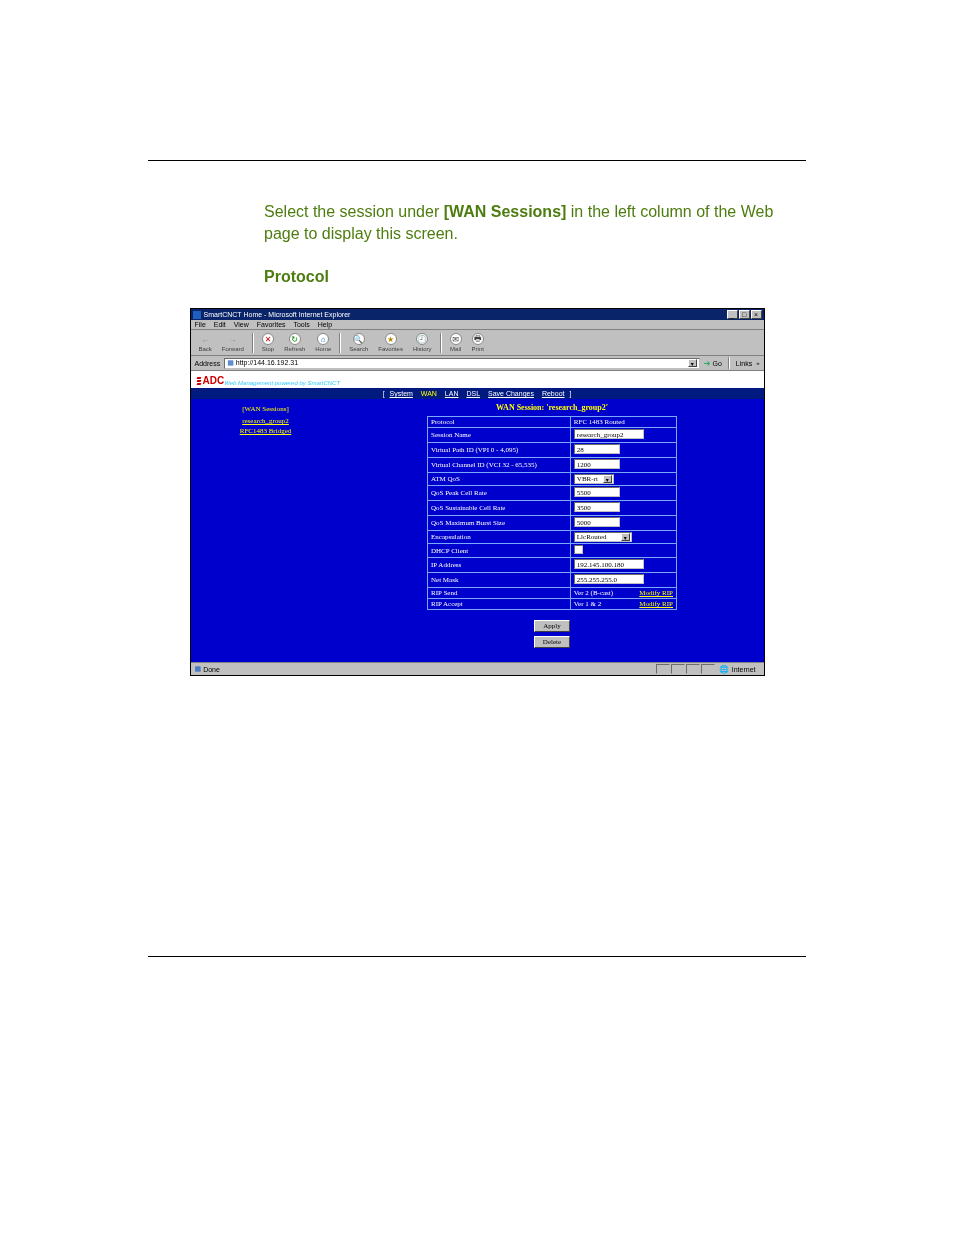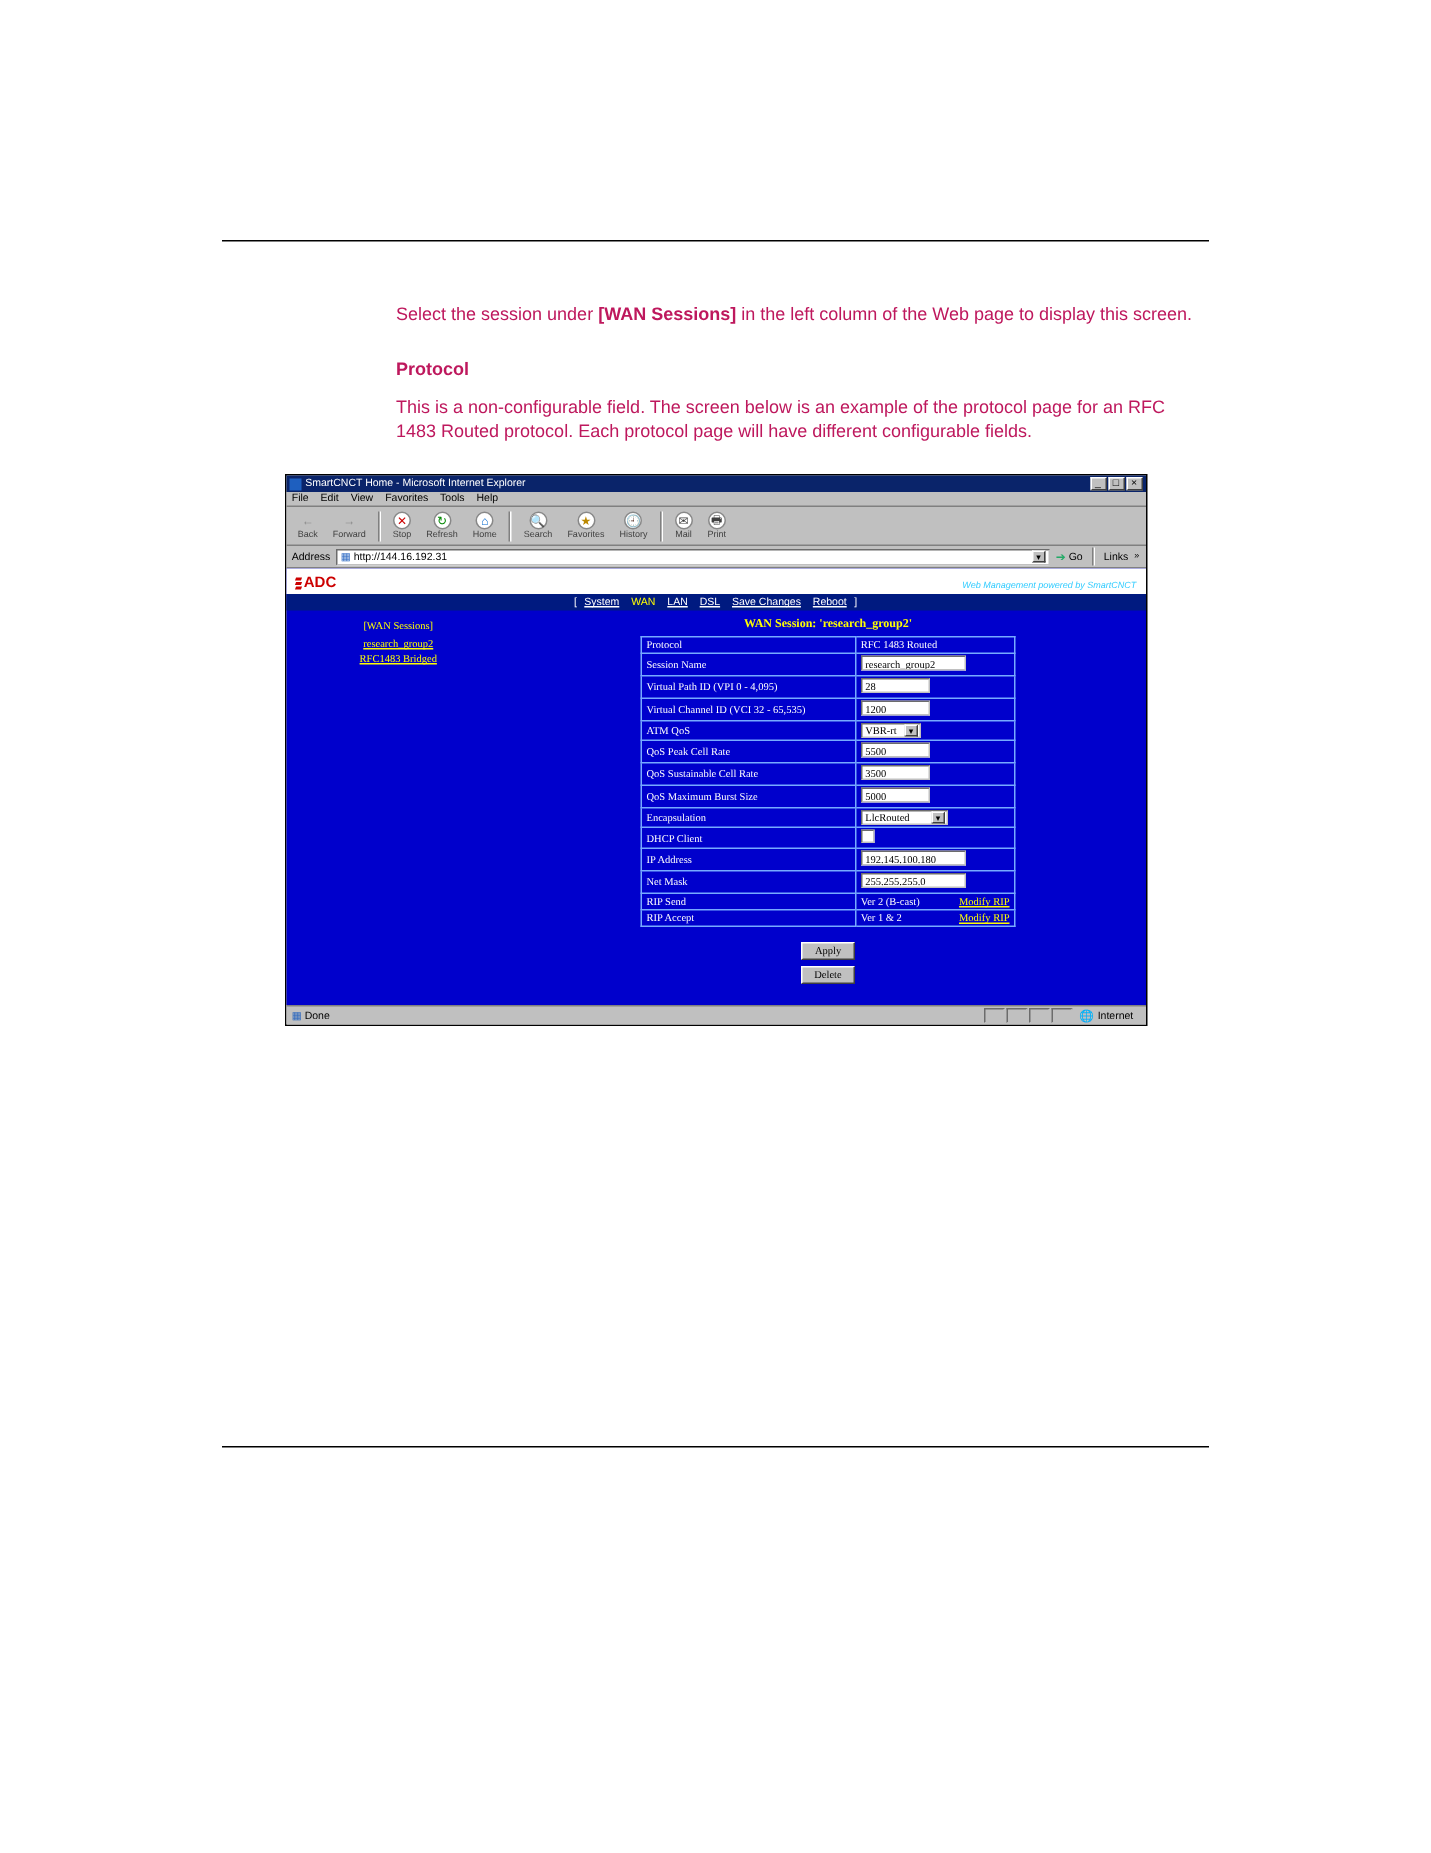--- a/index.html
+++ b/index.html
@@ -12,23 +12,23 @@
   }
   .page {
     padding: 160px 148px 60px 148px;
   }
   .hr-top {
     border: none;
     border-top: 1px solid #000;
     margin: 0 0 40px 0;
   }
   .body-text {
-    font-size: 12px;
+    font-size: 16px;
     line-height: 1.4;
-    color: #be185d;
+    color: #4d7c0f;
   }
   .bold { font-weight: bold; }
   .indent-block { margin-left: 116px; margin-bottom: 20px; }
   .sub-heading { font-weight: bold; margin-left: 116px; margin-bottom: 8px; }
   .para { margin-bottom: 10px; }
   .bottom-hr {
     border: none;
     border-top: 1px solid #000;
     margin-top: 280px;
   }
@@ -90,21 +90,21 @@
     display:flex; align-items:center; justify-content:space-between;
   }
   .addr-go { display:flex; align-items:center; gap:2px; }
   .gear { color:#2a6; font-size:8px; }
   .links { color:#000; }
   .page-body {
     background:#0000cc;
     padding:0; color:#fff;
   }
   .logo-row {
-    background:#fff; padding:4px 6px 2px 6px; display:flex; justify-content:space-between; align-items:flex-end;
+    background:#fff; padding:4px 6px 2px 6px; display:flex; justify-content:flex-start; align-items:flex-end;
   }
   .adc-logo {
     font-weight:bold; font-size:10px; color:#c00;
     display:flex; align-items:center; gap:1px;
   }
   .adc-stripes {
     display:inline-flex; flex-direction:column; gap:1px; margin-right:1px;
   }
   .adc-stripes i { width:4px; height:2px; background:#c00; transform:skewX(-20deg); display:block;}
   .tagline { font-style:italic; color:#3cf; font-size:6px; }
@@ -176,23 +176,20 @@
     <div class="indent-block">
       <div class="para">
         <span>Select the session under</span>
         <span class="bold">[WAN Sessions]</span>
         <span>in the left column of the Web page to display this screen.</span>
       </div>
     </div>
 
     <div class="sub-heading">Protocol</div>
 
-    <div class="indent-block">
-      <div class="para">This is a non-configurable field. The screen below is an example of the protocol page for an RFC 1483 Routed protocol. Each protocol page will have different configurable fields.</div>
-    </div>
   </div>
 
   <div class="ie-window">
 
     <div class="ie-titlebar">
       <div class="ie-title-left">
         <span class="ie-title-icon"></span>
         <span>SmartCNCT Home - Microsoft Internet Explorer</span>
       </div>
       <div class="winbtns">

